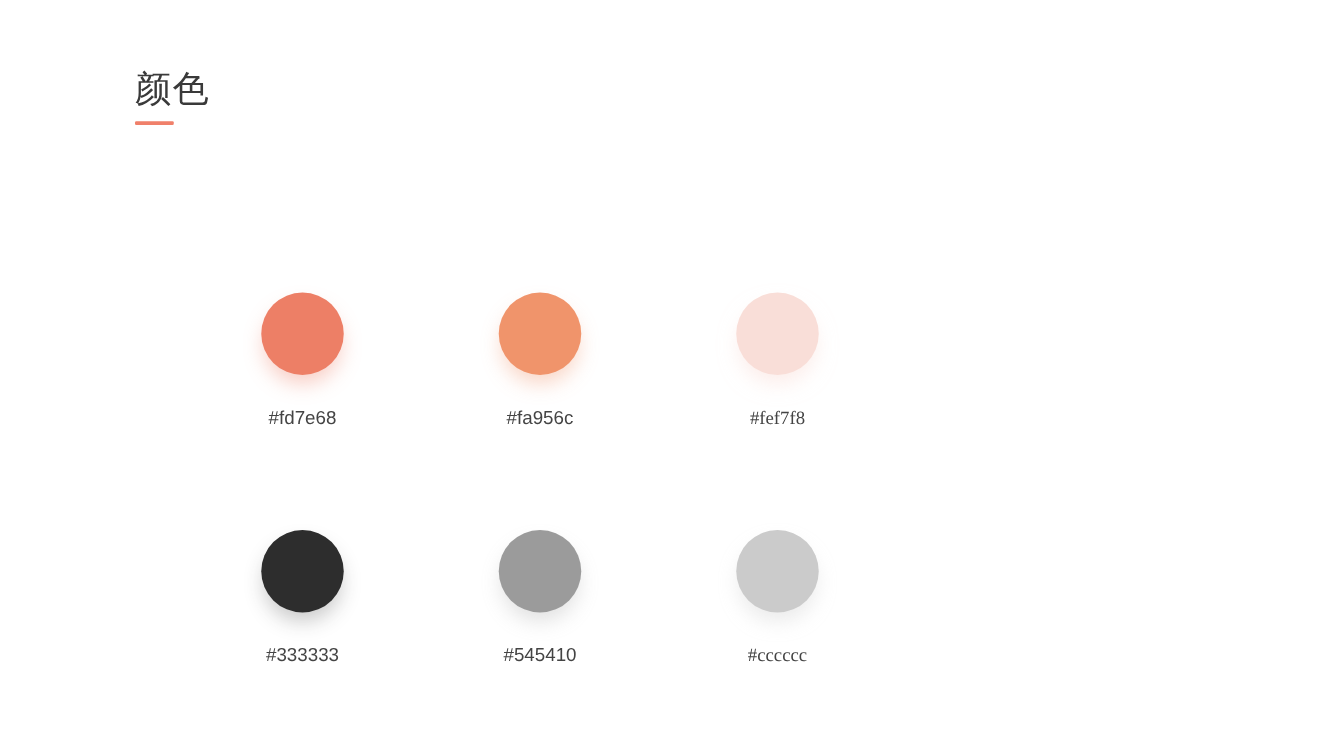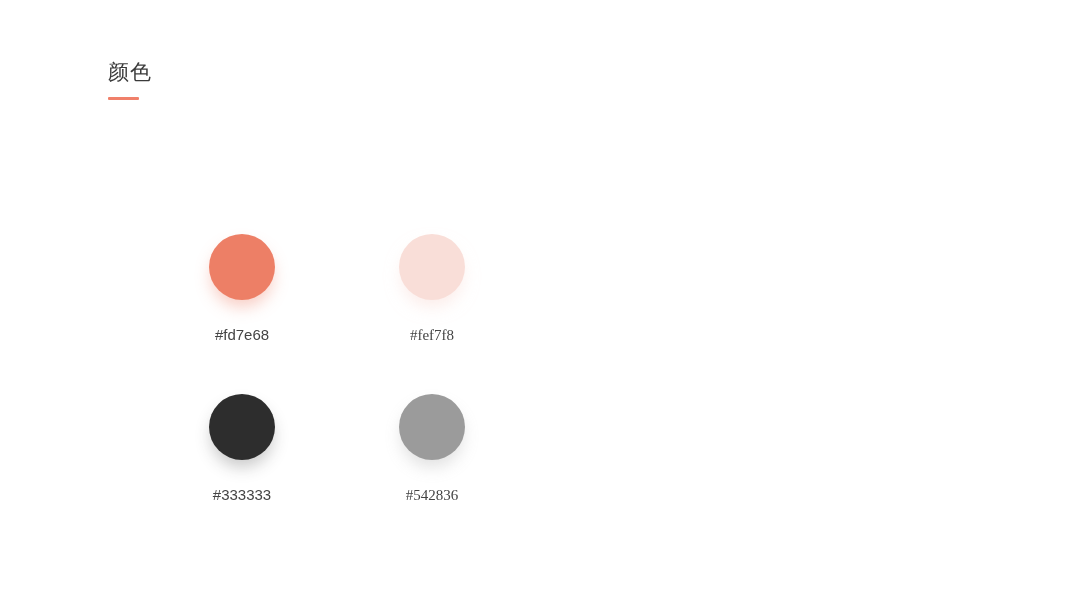--- a/index.html
+++ b/index.html
@@ -23,21 +23,21 @@
   }
 
   
   .header {
     position: absolute;
     left: 108px;
     top: 52px;
   }
   .page-title {
     font-family: "Liberation Serif", serif;
-    font-size: 21px;
+    font-size: 29px;
     line-height: 40px;
     font-weight: 400;
     color: #3a3a3a;
     letter-spacing: 1px;
     white-space: nowrap;
   }
   .title-underline {
     margin-top: 5px;
     width: 31px;
     height: 3px;
@@ -53,21 +53,21 @@
     width: 1067px;
     height: 600px;
   }
 
   .swatch-row {
     position: absolute;
     left: 209px;
     display: flex;
   }
   .swatch-row.row-1 { top: 234px; }
-  .swatch-row.row-2 { top: 394px; }
+  .swatch-row.row-2 { top: 424px; }
 
   .swatch {
     width: 66px;
     margin-right: 124px;
     display: flex;
     flex-direction: column;
     align-items: center;
   }
   .swatch:last-child { margin-right: 0; font-family: Liberation Serif, serif; }
 
@@ -97,29 +97,37 @@
     <div class="title-underline"></div>
   </div>
 
   <div class="swatch-grid">
     <div class="swatch-row row-1">
         <div class="swatch">
           <div class="swatch-dot" style="background: rgb(237, 127, 102); box-shadow: rgba(237, 127, 102, 0.38) 0px 9px 16px -2px;"></div>
           <div class="swatch-label">#fd7e68</div>
         </div>
         <div class="swatch">
+          <div class="swatch-dot" style="background: rgb(240, 148, 107); box-shadow: rgba(240, 148, 107, 0.38) 0px 9px 16px -2px;"></div>
+          <div class="swatch-label">#fa956c</div>
+        </div>
+        <div class="swatch">
           <div class="swatch-dot" style="background: rgb(249, 222, 216); box-shadow: rgba(249, 222, 216, 0.55) 0px 9px 16px -2px;"></div>
           <div class="swatch-label">#fef7f8</div>
         </div>
       </div>
     <div class="swatch-row row-2">
         <div class="swatch">
           <div class="swatch-dot" style="background: rgb(45, 45, 45); box-shadow: rgba(45, 45, 45, 0.26) 0px 9px 16px -2px;"></div>
           <div class="swatch-label">#333333</div>
         </div>
         <div class="swatch">
           <div class="swatch-dot" style="background: rgb(155, 155, 155); box-shadow: rgba(155, 155, 155, 0.3) 0px 9px 16px -2px;"></div>
-          <div class="swatch-label">#542836</div>
+          <div class="swatch-label">#545410</div>
+        </div>
+        <div class="swatch">
+          <div class="swatch-dot" style="background: rgb(203, 203, 203); box-shadow: rgba(203, 203, 203, 0.4) 0px 9px 16px -2px;"></div>
+          <div class="swatch-label">#cccccc</div>
         </div>
       </div>
   </div>
 
 </div>
 
 </body></html>

